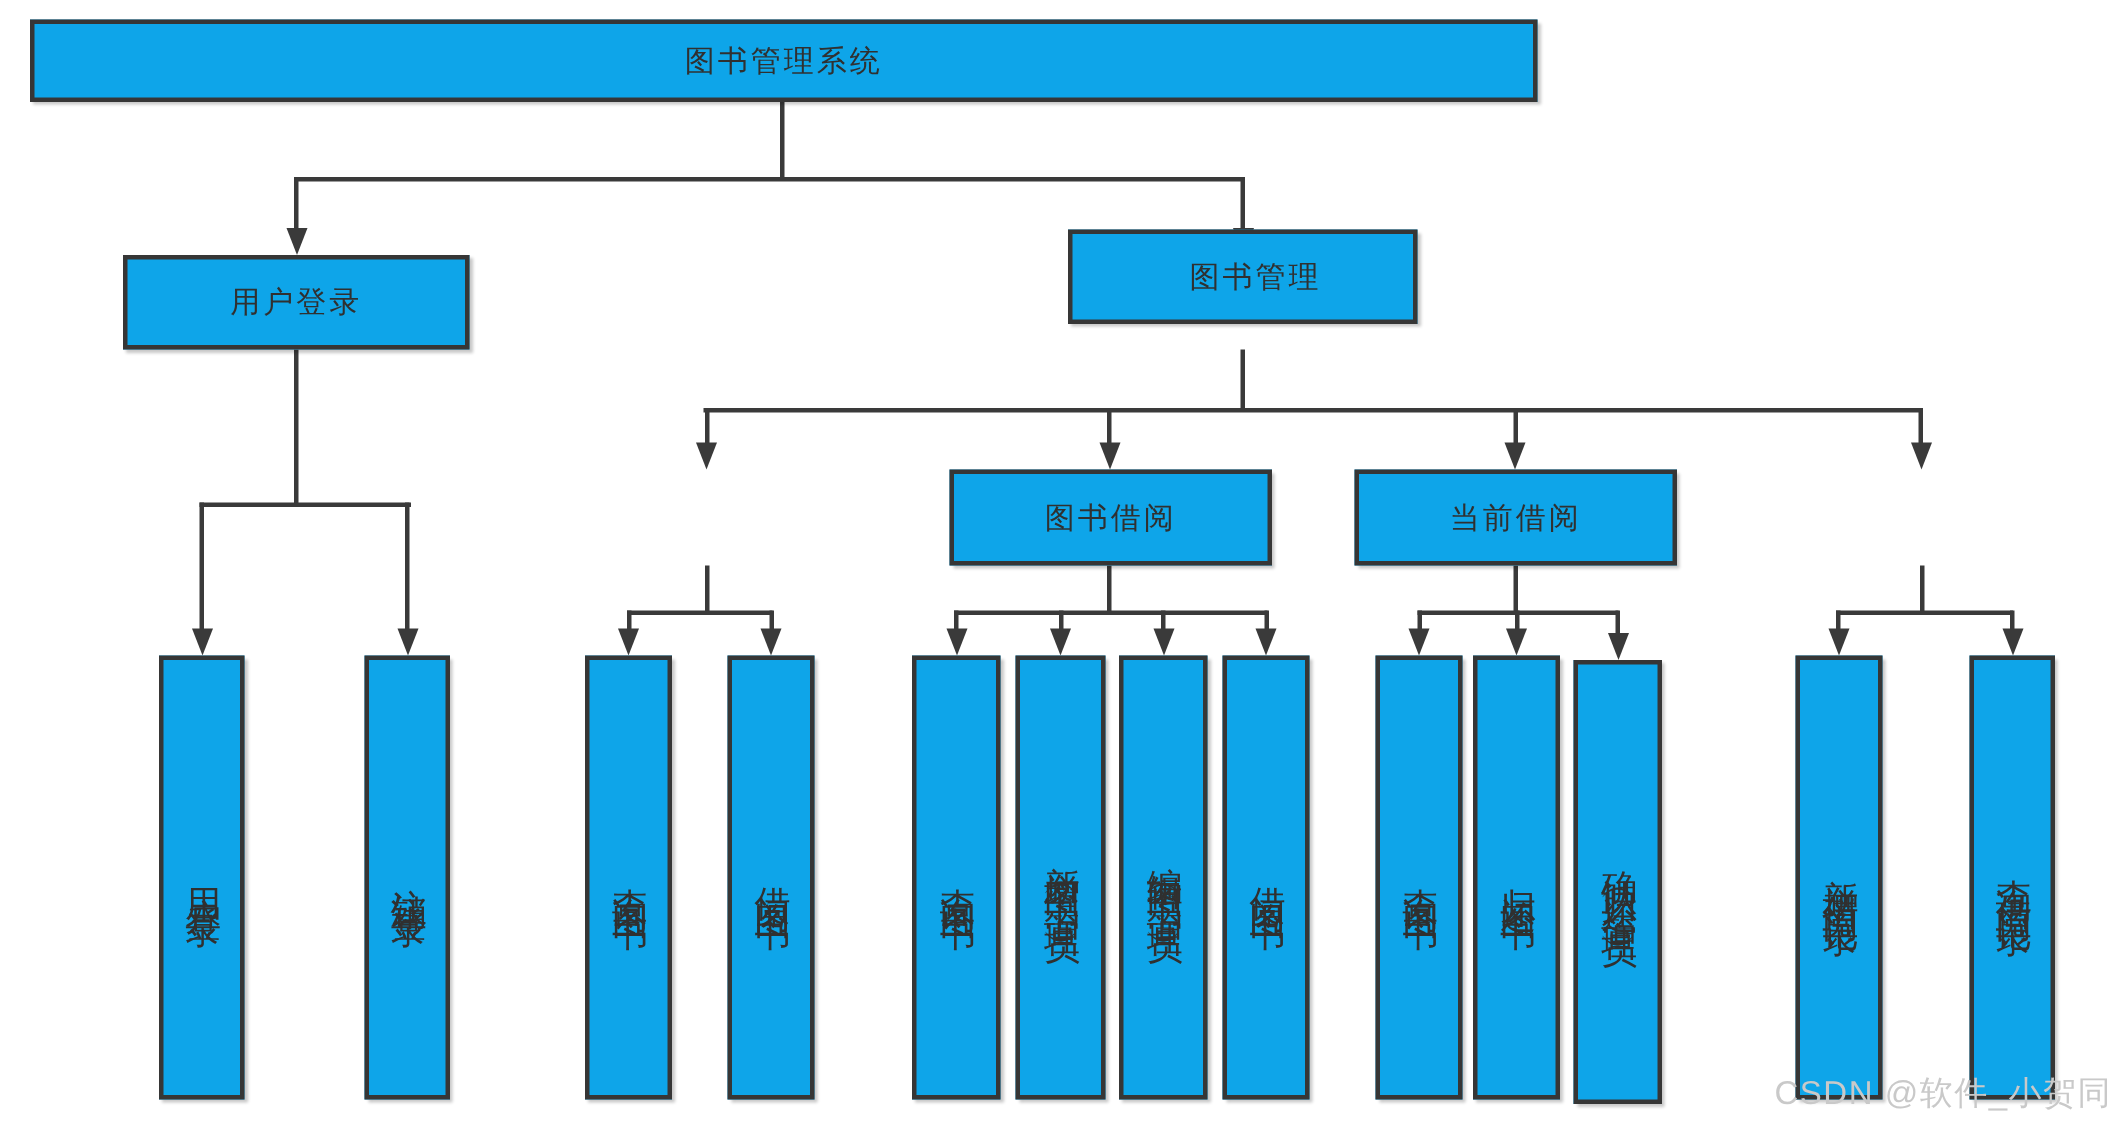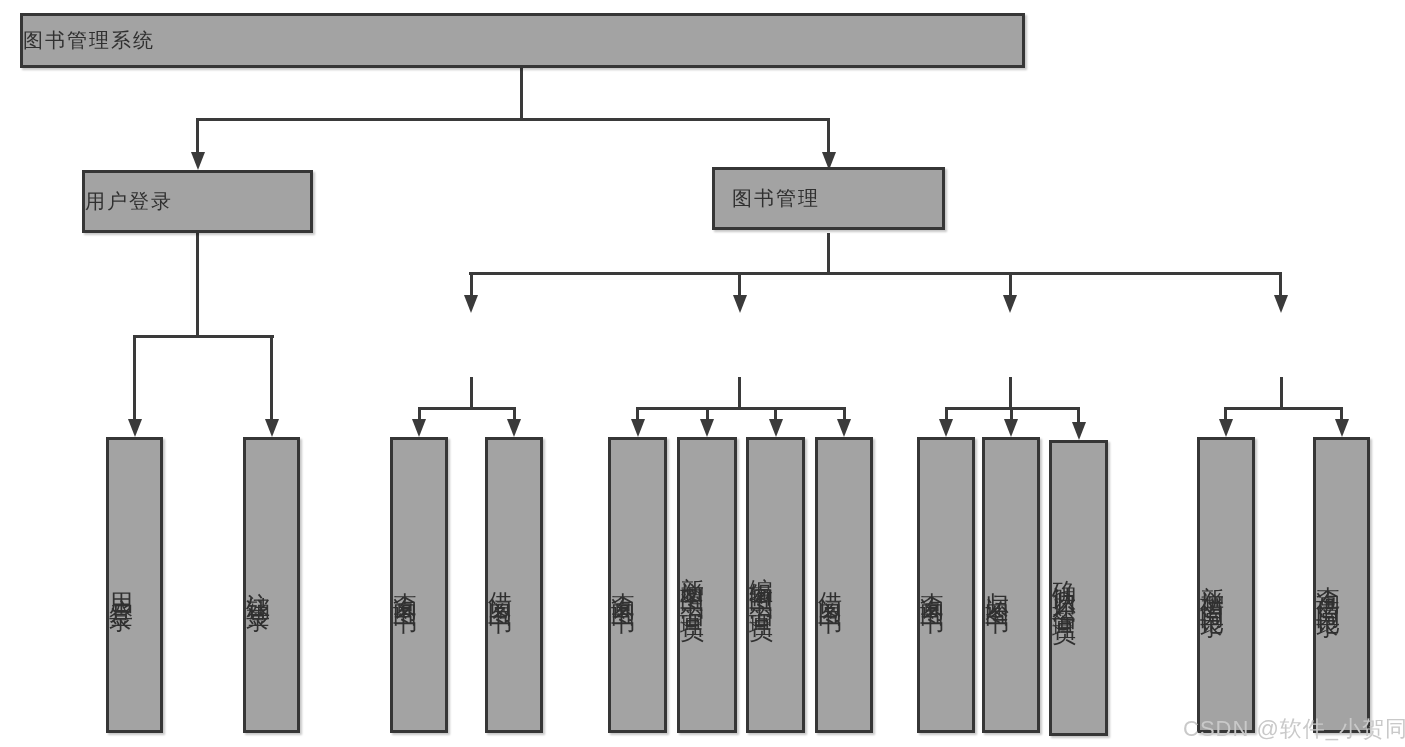--- a/index.html
+++ b/index.html
@@ -8,25 +8,26 @@
     position: relative;
     width: 1405px;
     height: 747px;
     background: #ffffff;
     overflow: hidden;
     font-family: "Liberation Sans", "DejaVu Sans", sans-serif;
     color: #303030;
   }
   .box {
     position: absolute;
-    background: #a3a3a3;
+    background: #0ea5e9;
     border: 3px solid #363636;
     box-shadow: 2px 2px 2px rgba(0,0,0,0.22);
     display: flex;
     align-items: center;
+    justify-content: center;
     z-index: 2;
   }
   .box-h .box-label {
     font-size: 20px;
     letter-spacing: 2px;
     white-space: nowrap;
   }
   .leaf .box-label {
     writing-mode: vertical-rl;
     font-size: 24px;
@@ -66,21 +67,21 @@
   <div class="vline" style="left:520px; top:68px; height:52px;"></div>
   <div class="hline" style="left:196px; top:118px; width:634px;"></div>
   <div class="vline" style="left:196px; top:118px; height:36px;"></div>
   <div class="arrow-down" style="left:191px; top:152px;"></div>
   <div class="vline" style="left:827px; top:118px; height:36px;"></div>
   <div class="arrow-down" style="left:822px; top:152px;"></div>
 
   <div class="box box-h" style="left:82px; top:170px; width:231px; height:63px;">
     <span class="box-label">用户登录</span>
   </div>
-  <div class="box box-h" style="left:712px; top:167px; width:233px; height:63px;padding-left:17px;">
+  <div class="box box-h" style="left:712px; top:153px; width:233px; height:63px;padding-left:17px;">
     <span class="box-label">图书管理</span>
   </div>
 
   <div class="vline" style="left:196px; top:233px; height:104px;"></div>
   <div class="hline" style="left:133px; top:335px; width:141px;"></div>
   <div class="vline" style="left:133px; top:335px; height:86px;"></div>
   <div class="arrow-down" style="left:128px; top:419px;"></div>
   <div class="vline" style="left:270px; top:335px; height:86px;"></div>
   <div class="arrow-down" style="left:265px; top:419px;"></div>
 
@@ -88,20 +89,26 @@
   <div class="hline" style="left:469px; top:272px; width:813px;"></div>
   <div class="vline" style="left:470px; top:272px; height:26px;"></div>
   <div class="arrow-down" style="left:464px; top:295px;"></div>
   <div class="vline" style="left:738px; top:272px; height:26px;"></div>
   <div class="arrow-down" style="left:733px; top:295px;"></div>
   <div class="vline" style="left:1009px; top:272px; height:26px;"></div>
   <div class="arrow-down" style="left:1003px; top:295px;"></div>
   <div class="vline" style="left:1279px; top:272px; height:26px;"></div>
   <div class="arrow-down" style="left:1274px; top:295px;"></div>
 
+  <div class="box box-h" style="left:633px; top:313px; width:215px; height:64px;">
+    <span class="box-label">图书借阅</span>
+  </div>
+  <div class="box box-h" style="left:903px; top:313px; width:215px; height:64px;">
+    <span class="box-label">当前借阅</span>
+  </div>
 
   <div class="vline" style="left:470px; top:377px; height:32px;"></div>
   <div class="hline" style="left:418px; top:407px; width:97px;"></div>
   <div class="vline" style="left:418px; top:407px; height:15px;"></div>
   <div class="arrow-down" style="left:412px; top:419px;"></div>
   <div class="vline" style="left:513px; top:407px; height:15px;"></div>
   <div class="arrow-down" style="left:507px; top:419px;"></div>
 
   <div class="vline" style="left:738px; top:377px; height:32px;"></div>
   <div class="hline" style="left:636px; top:407px; width:209px;"></div>

